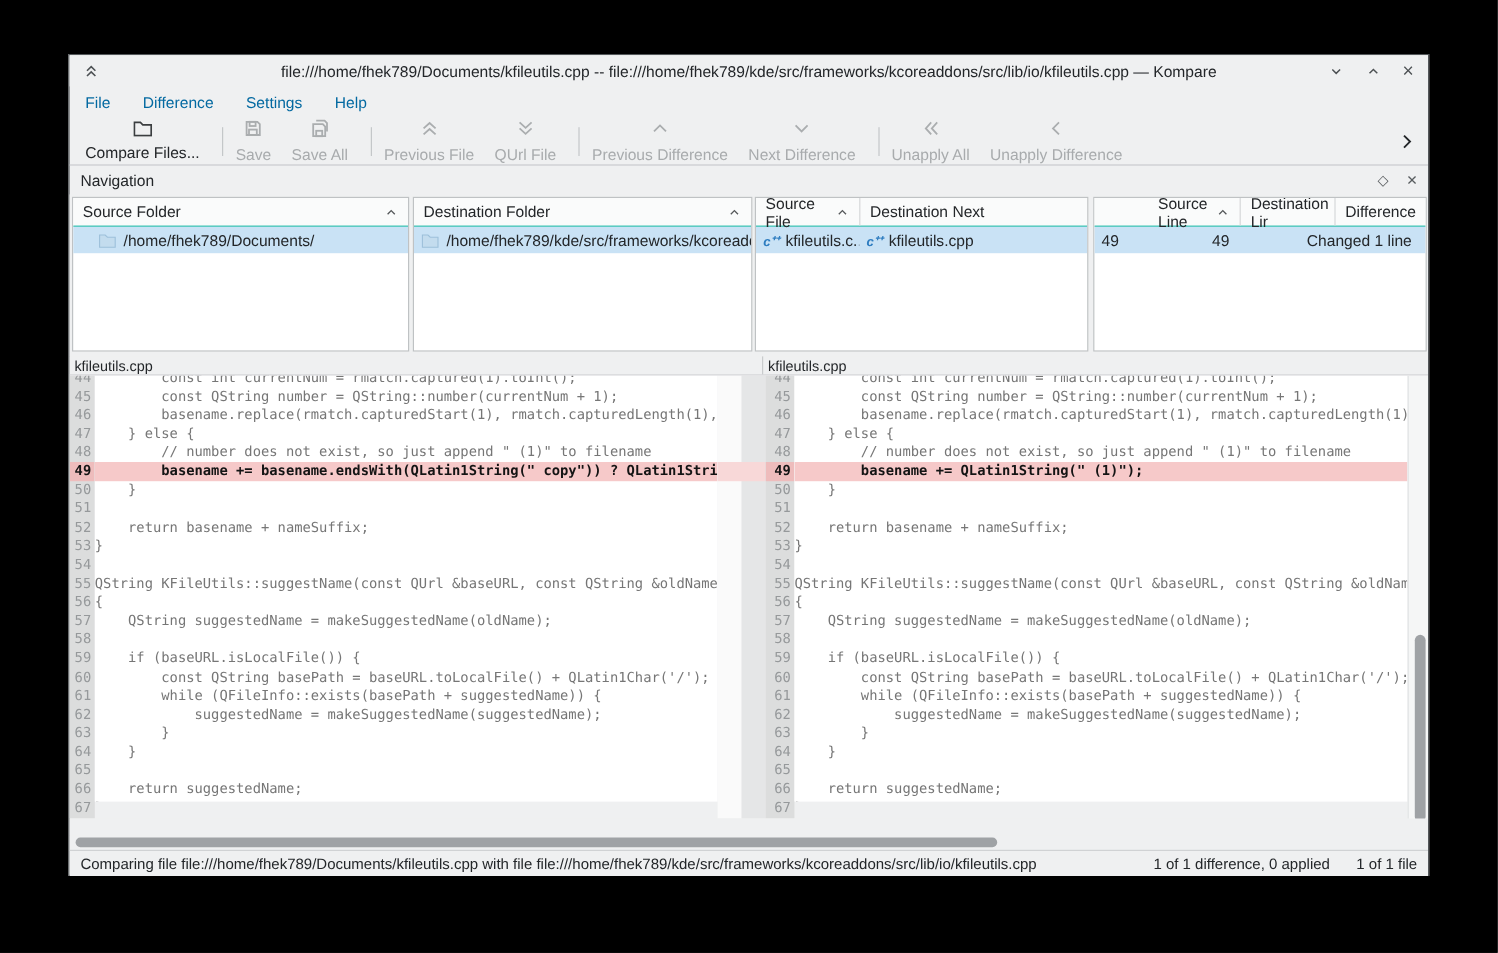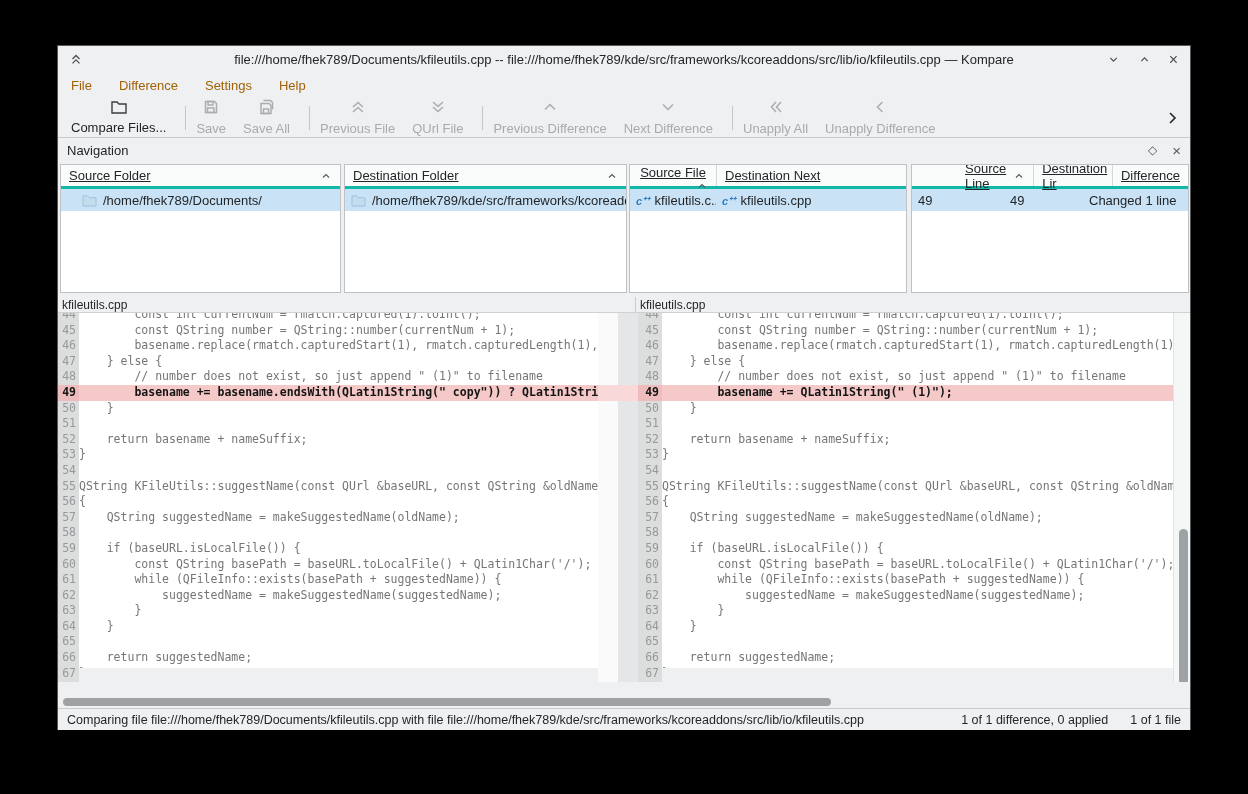--- a/index.html
+++ b/index.html
@@ -6,37 +6,37 @@
   html,body { width:1248px; height:794px; background:#000; font-family:"Liberation Sans", sans-serif; overflow:hidden; }
   .window { position:absolute; left:57px; top:45px; width:1134px; height:685px; background:#eff0f1; border:1px solid #54585b; display:flex; flex-direction:column; }
 
   
   .titlebar { position:relative; height:26px; flex:0 0 26px; display:flex; align-items:center; background:#eff0f1; }
   .titlebar .shade { margin-left:11px; color:#4d5154; display:flex; }
   .titlebar .title { position:absolute; left:0; right:0; text-align:center; font-size:13px; color:#232629; }
   .titlebar .controls { position:absolute; right:12px; display:flex; gap:18px; color:#4d5154; align-items:center; }
 
   
-  .menubar { height:26px; flex:0 0 26px; display:flex; align-items:center; padding-left:13px; gap:27px; font-size:13px; color:#a16207; }
+  .menubar { height:26px; flex:0 0 26px; display:flex; align-items:center; padding-left:13px; gap:27px; font-size:13px; color:#0369a1; }
   .menubar span { cursor:default; }
 
   
   .toolbar { height:40px; flex:0 0 40px; display:flex; align-items:center; padding-left:13px; border-bottom:1px solid #c9cbcd; position:relative; }
   .tbtn { display:flex; align-items:center; gap:6px; font-size:13px; margin-right:17px; white-space:nowrap;flex-direction:column; }
   .tbtn.enabled { color:#232629; }
   .tbtn.disabled { color:#a8abad; }
   .tsep { width:1px; height:24px; background:#c4c7c9; margin:0 10px 0 2px; flex:0 0 1px; }
   .toverflow { position:absolute; right:10px; color:#232629; display:flex; }
 
   
   .docktitle { height:24px; flex:0 0 24px; display:flex; align-items:center; padding:0 9px; font-size:13px; color:#232629; }
   .docktitle .dockicons { margin-left:auto; display:flex; gap:15px; color:#585c5f; font-size:12px; align-items:center; }
   .navarea { position:relative; height:135px; flex:0 0 135px; background:#eff0f1; }
   .navpane { position:absolute; top:2px; bottom:4px; background:#fff; border:1px solid #bfc2c4; font-size:13px; overflow:hidden; }
-  .navhdr { height:24px; display:flex; align-items:center; background:#fafbfb; border-bottom:3px solid #14b8a6; color:#232629;text-decoration:underline; }
+  .navhdr { height:24px; display:flex; align-items:center; background:#fafbfb; border-bottom:1px solid #14b8a6; color:#232629; }
   .navhdr .hcell { display:flex; align-items:center; padding:0 8px; height:100%; }
   .navhdr .hsep { width:1px; height:100%; background:#d6d8d9; }
   .navrow { height:22px; display:flex; align-items:center; background:#c9e2f5; color:#232629; }
   .navrow .rcell { display:flex; align-items:center; padding:0 6px; height:100%; overflow:hidden; white-space:nowrap; }
   .sort { margin-left:auto; color:#55585a; display:flex; }
   .cppicon { color:#2e7dc0; font-weight:bold; font-style:italic; font-size:11px; margin-right:5px; flex:0 0 auto; }
 
   
   .diffhdrs { height:16px; flex:0 0 16px; position:relative; background:#eff0f1; border-bottom:1px solid #cfd1d3; font-size:12px; color:#232629; }
   .diffhdrs .dh { position:absolute; top:0; bottom:0; display:flex; align-items:center; padding-left:4px; }
@@ -243,21 +243,21 @@
                 <path d="M1 2 h5 l2 2 h7 v9 h-14 z" fill="#c3dcee" stroke="#9dc0da" stroke-width="1"></path>
               </svg>
             </span>
           <span>/home/fhek789/kde/src/frameworks/kcoreadd...</span>
         </span>
       </div>
     </div>
 
     <div class="navpane" style="left:571px; width:278px;">
       <div class="navhdr">
-        <span class="hcell" style="width:86px;flex-direction:column;">
+        <span class="hcell" style="width:86px;">
           <span>Source File</span>
           <span class="sort">
               <svg width="12" height="12" viewBox="0 0 16 16" fill="none" stroke="currentColor" stroke-width="1.5">
                 <polyline points="4,10 8,6 12,10"></polyline>
               </svg>
             </span>
         </span>
         <span class="hsep"></span>
         <span class="hcell" style="flex:1;">
           <span>Destination Next</span>

